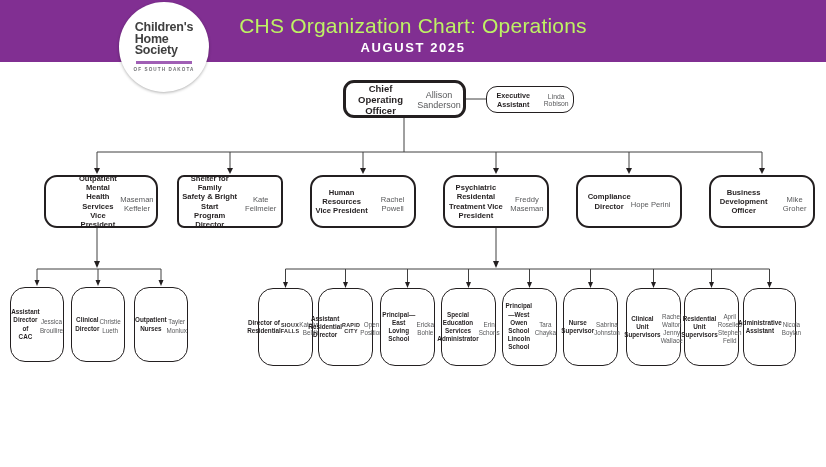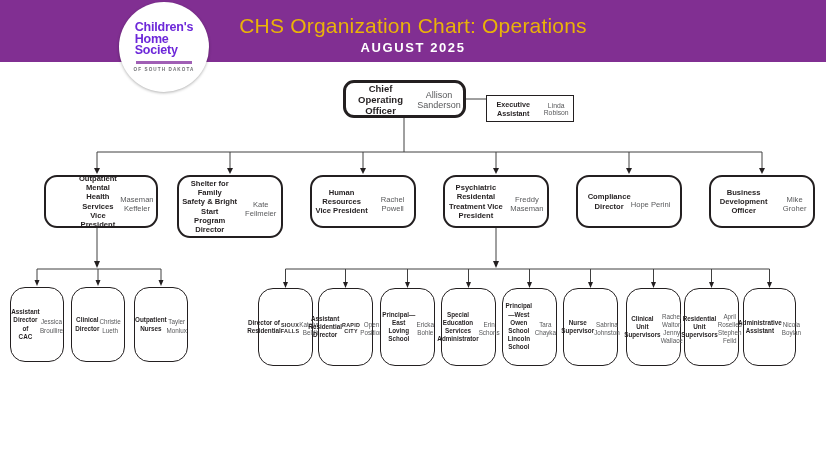--- a/index.html
+++ b/index.html
@@ -2,45 +2,45 @@
 <html><head>
 <meta charset="utf-8">
 <style>
   html,body{margin:0;padding:0;background:#fff;}
   #page{position:relative;width:826px;height:467px;background:#ffffff;overflow:hidden;
         font-family:"Liberation Sans","DejaVu Sans",sans-serif;}
 
   
   #header{position:absolute;left:0;top:0;width:826px;height:62px;background:#812F92;}
   #header .title{position:absolute;left:0;right:0;top:14px;text-align:center;
-        color:#eab308;font-size:21px;letter-spacing:.2px;}
+        color:#bef264;font-size:21px;letter-spacing:.2px;}
   #header .subtitle{position:absolute;left:0;right:0;top:40px;text-align:center;
         color:#ffffff;font-size:13px;font-weight:bold;letter-spacing:1.6px;}
 
   
   #logo{position:absolute;left:119px;top:2px;width:90px;height:90px;border-radius:50%;
         background:#ffffff;box-shadow:0 1px 3px rgba(0,0,0,.3);
         display:flex;flex-direction:column;align-items:center;justify-content:center;z-index:3;}
-  #logo .lname{font-weight:bold;color:#6d28d9;font-size:12.5px;line-height:.95;
+  #logo .lname{font-weight:bold;color:#404040;font-size:12.5px;line-height:.95;
         white-space:pre-line;text-align:left;letter-spacing:-.2px;}
   #logo .lbar{width:56px;height:3px;background:#A05FB5;margin-top:4px;}
   #logo .ltag{margin-top:3px;font-size:4.6px;letter-spacing:1.1px;color:#6d6e71;font-weight:bold;}
 
   
   .box{position:absolute;background:#ffffff;border-style:solid;border-color:#231f20;
        display:flex;flex-direction:row;align-items:center;justify-content:center;
        text-align:center;box-sizing:border-box;z-index:2;}
   .box .t{font-weight:bold;color:#231f20;white-space:pre-line;}
   .box .n{color:#58595b;white-space:pre-line;}
 
   .lvl1{border-width:3px;border-radius:11px;}
   .lvl1 .t{font-size:9.5px;}
   .lvl1 .n{font-size:9px;margin-top:2px;}
 
-  .asst{border-width:1.4px;border-radius:0;margin-top:9px;}
+  .asst{border-width:1.4px;border-radius:11px;}
   .asst .t{font-size:7.2px;}
   .asst .n{font-size:6.8px;margin-top:1px;}
 
   .lvl2{border-width:2.6px;border-radius:13px;}
   .lvl2 .t{font-size:7.6px;line-height:1.2;}
   .lvl2 .n{font-size:7.6px;margin-top:5px;}
 
   .lvl3{border-width:1.3px;border-radius:15px;}
   .lvl3 .t{font-size:6.3px;line-height:1.3;}
   .lvl3 .n{font-size:6.3px;line-height:1.3;margin-top:4px;}
@@ -130,21 +130,21 @@
     <div class="t">Executive Assistant</div>
     <div class="n">Linda Robison</div>
   </div>
 
   <div class="box lvl2" style="left:44px;top:175px;width:114px;height:53px;padding-left:32px;">
     <div class="t">Outpatient Mental
 Health Services
 Vice President</div>
     <div class="n">Maseman Keffeler</div>
   </div>
-  <div class="box lvl2" style="left:177px;top:175px;width:106px;height:63px;">
+  <div class="box lvl2" style="left:177px;top:175px;width:106px;height:53px;border-radius:7px;">
     <div class="t">Shelter for Family
 Safety &amp; Bright Start
 Program Director</div>
     <div class="n">Kate Feilmeier</div>
   </div>
   <div class="box lvl2" style="left:310px;top:175px;width:106px;height:53px;">
     <div class="t">Human Resources
 Vice President</div>
     <div class="n">Rachel Powell</div>
   </div>

